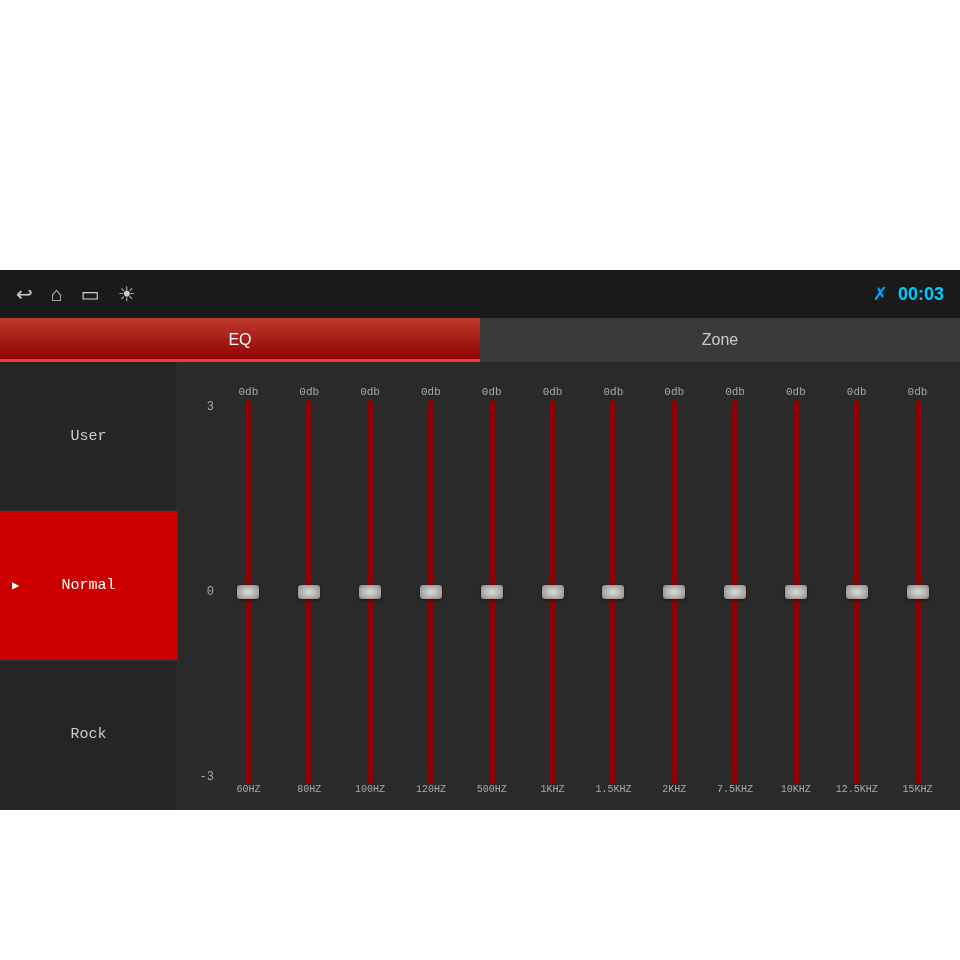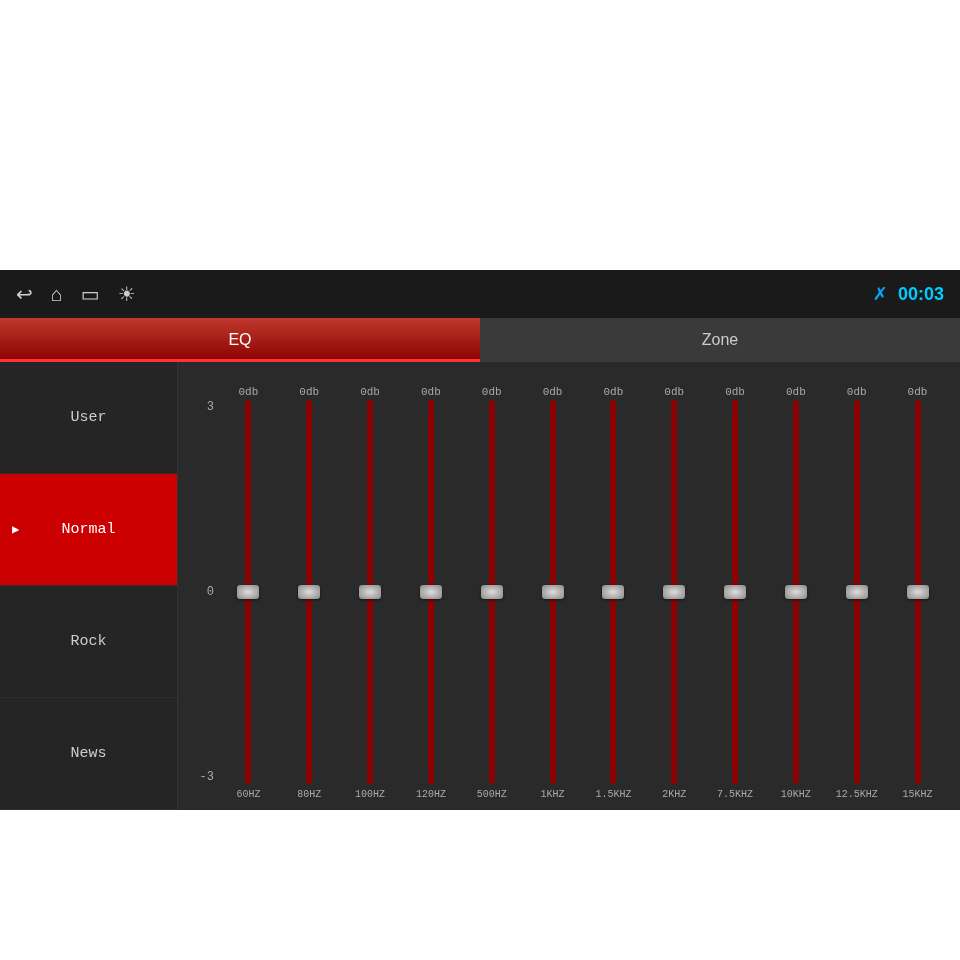--- a/index.html
+++ b/index.html
@@ -215,21 +215,20 @@
       left: 50%;
       transform: translate(-50%, -50%);
       box-shadow: 0 1px 3px rgba(0,0,0,0.5);
       z-index: 2;
       cursor: pointer;
     }
     .eq-freq-labels {
       display: flex;
       padding-left: 28px;
       height: 20px;
-      align-items: center;
     }
     .freq-label {
       flex: 1;
       text-align: center;
       color: #aaa;
       font-size: 10px;
     }
   </style>
 </head>
 <body>
@@ -263,23 +262,20 @@
     <div class="sidebar">
       <div class="sidebar-item">
         <span>User</span>
       </div>
       <div class="sidebar-item active">
         <span class="play-icon">▶</span>
         <span>Normal</span>
       </div>
       <div class="sidebar-item">
         <span>Rock</span>
-      </div>
-      <div class="sidebar-item">
-        <span>News</span>
       </div>
     </div>
 
     <div class="eq-panel">
 
       <div class="eq-labels-top" id="eq-db-labels">
           <div class="eq-band-col">
             <span class="db-label-top">0db</span>
           </div>
           <div class="eq-band-col">

